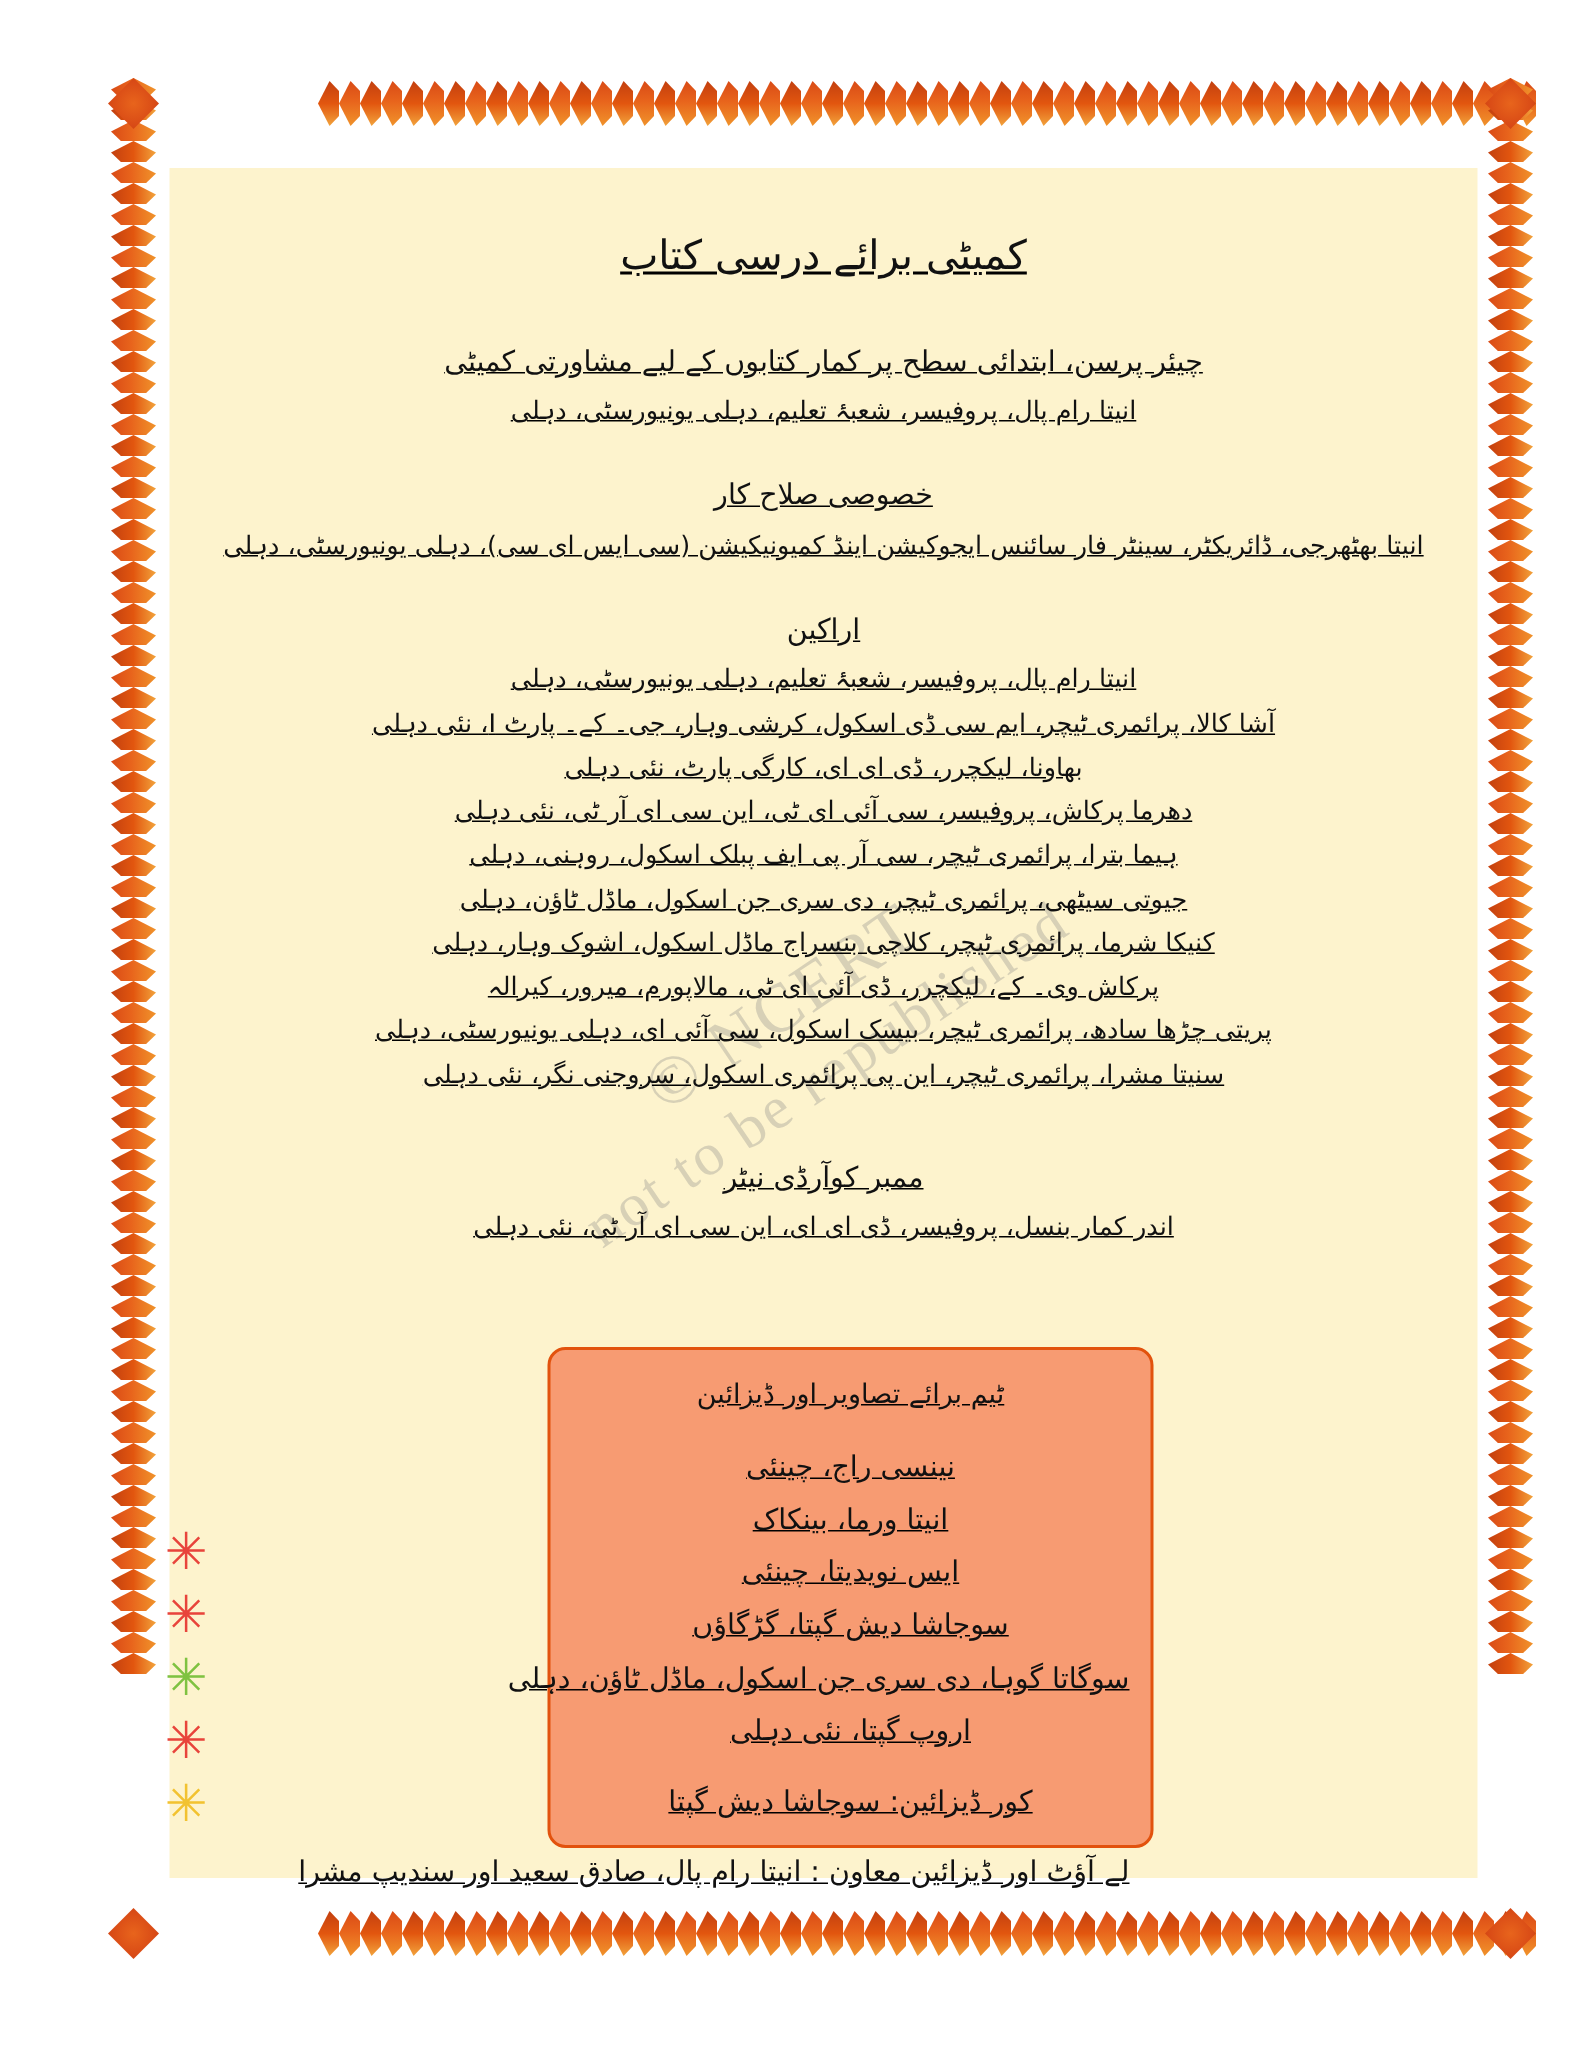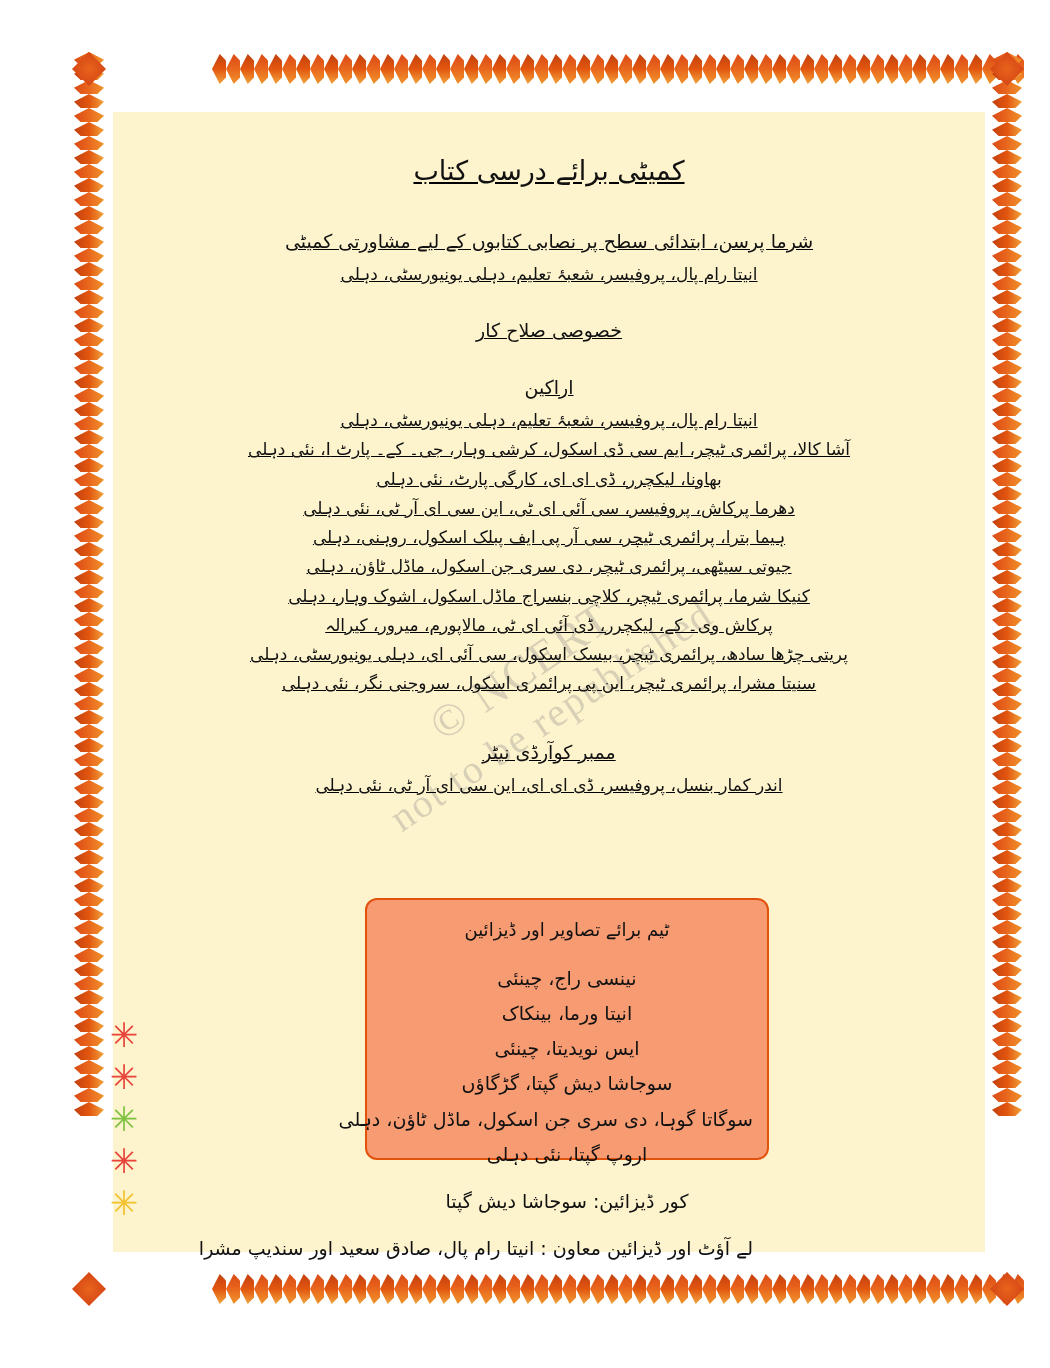--- a/index.html
+++ b/index.html
@@ -133,28 +133,29 @@
   }
   .gap-small { height: 10px; }
   .gap-med { height: 22px; }
 
   
   .team-box {
     position: absolute;
     left: 365px;
     top: 898px;
     width: 404px;
-    height: 262px;
+    height: 334px;
     background: #f79b72;
     border: 2.5px solid #e2520d;
     border-radius: 12px;
     box-sizing: border-box;
     padding: 16px 14px 12px 14px;
     text-align: center;
     direction: rtl;
+    text-decoration: underline;
   }
   .team-title {
     font-size: 18px;
     color: #111111;
     margin: 0 0 18px 0;
     line-height: 1.5;
   }
   .team-line {
     font-size: 19px;
     color: #111111;
@@ -493,28 +494,29 @@
 
   <div class="watermark">
     <span>© NCERT</span>
     <span class="wm-line2">not to be republished</span>
   </div>
 
   <div class="doc-body">
     <h1 class="main-title">کمیٹی برائے درسی کتاب</h1>
 
     <div class="section">
-      <div class="section-heading">شرما پرسن، ابتدائی سطح پر نصابی کتابوں کے لیے مشاورتی کمیٹی</div>
+      <div class="section-heading">چیئر پرسن، ابتدائی سطح پر کمار کتابوں کے لیے مشاورتی کمیٹی</div>
       <div class="line">انیتا رام پال، پروفیسر، شعبۂ تعلیم، دہلی یونیورسٹی، دہلی</div>
     </div>
 
     <div class="gap-small"></div>
 
     <div class="section">
       <div class="section-heading">خصوصی صلاح کار</div>
+      <div class="line">انیتا بھٹھرجی، ڈائریکٹر، سینٹر فار سائنس ایجوکیشن اینڈ کمیونیکیشن (سی ایس ای سی)، دہلی یونیورسٹی، دہلی</div>
     </div>
 
     <div class="gap-small"></div>
 
     <div class="section">
       <div class="section-heading">اراکین</div>
       <div class="line">انیتا رام پال، پروفیسر، شعبۂ تعلیم، دہلی یونیورسٹی، دہلی</div>
       <div class="line">آشا کالا، پرائمری ٹیچر، ایم سی ڈی اسکول، کرشی وہار، جی۔ کے۔ پارٹ I، نئی دہلی</div>
       <div class="line">بھاونا، لیکچرر، ڈی ای ای، کارگی پارٹ، نئی دہلی</div>
       <div class="line">دھرما پرکاش، پروفیسر، سی آئی ای ٹی، این سی ای آر ٹی، نئی دہلی</div>

